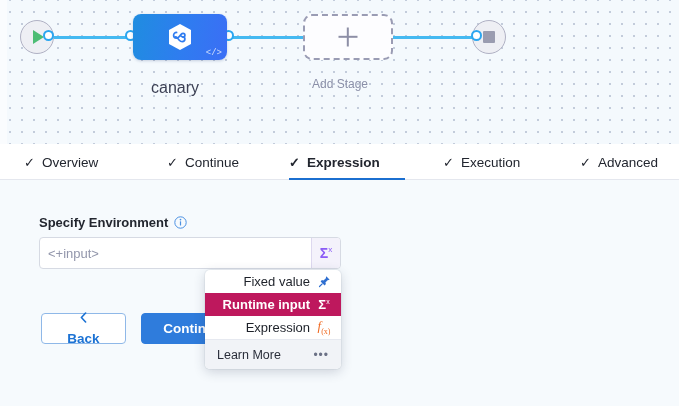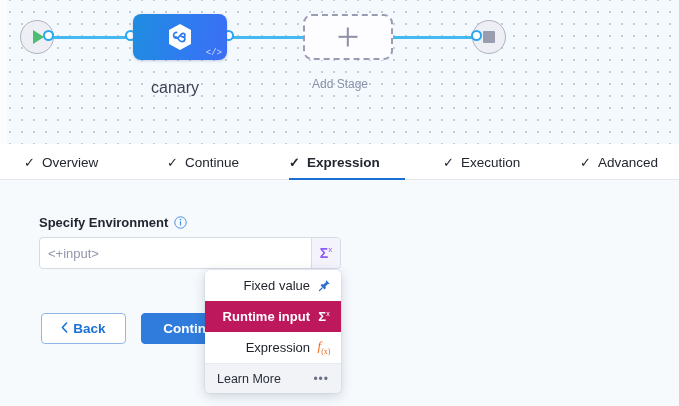--- a/index.html
+++ b/index.html
@@ -139,36 +139,36 @@
   .sigma-glyph sup{font-size:8px;font-weight:normal;}
 
   
   .btn{
     position:absolute;height:31px;border-radius:4px;box-sizing:border-box;
     display:flex;align-items:center;justify-content:center;gap:5px;
     font-size:13.5px;font-weight:bold;cursor:pointer;
   }
   .btn-back{
     left:41px;top:313px;width:85px;
-    border:1px solid #8fb8e8;background:#ffffff;color:#1b72d4;
+    border:1px solid #8fb8e8;background:#ffffff;color:#1b72d4;flex-direction:column;
   }
   .btn-continue{
     left:141px;top:313px;width:103px;
     background:#2f7cdc;color:#ffffff;border:1px solid #2f7cdc;
   }
 
   
   .dropdown{
     position:absolute;left:205px;top:270px;width:136px;
     background:#ffffff;border-radius:5px;
     box-shadow:0 3px 12px rgba(40,50,80,.20),0 0 0 1px rgba(40,50,80,.05);
     overflow:hidden;
   }
   .dd-item{
-    height:31px;display:flex;align-items:center;justify-content:flex-end;
+    height:23px;display:flex;align-items:center;justify-content:flex-end;
     gap:7px;padding:0 10px 0 12px;font-size:13px;color:#1d2129;cursor:pointer;
     box-sizing:border-box;
   }
   .dd-item.selected{background:#be185d;color:#ffffff;font-weight:bold;}
   .dd-icon{display:inline-flex;align-items:center;justify-content:center;width:14px;}
   .dd-sigma{font-size:13px;font-weight:bold;color:#2f6fd0;line-height:1;}
   .dd-item.selected .dd-sigma{color:#ffffff;}
   .dd-sigma sup{font-size:7px;font-weight:normal;}
   .dd-fx{font-size:13px;color:#f06a22;font-style:italic;line-height:1;font-family:"Liberation Serif",serif;}
   .dd-fx sub{font-size:8px;font-style:normal;}

